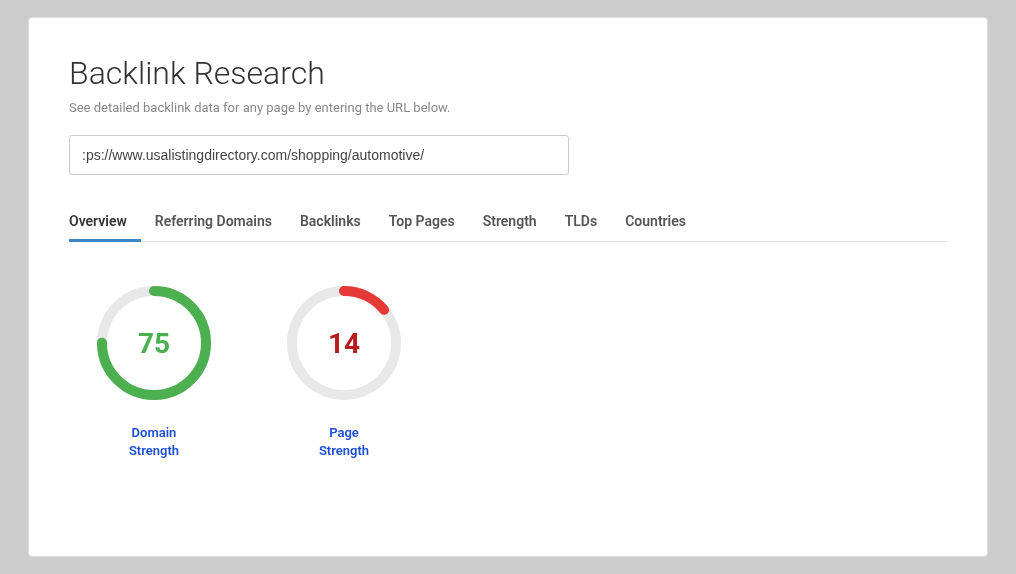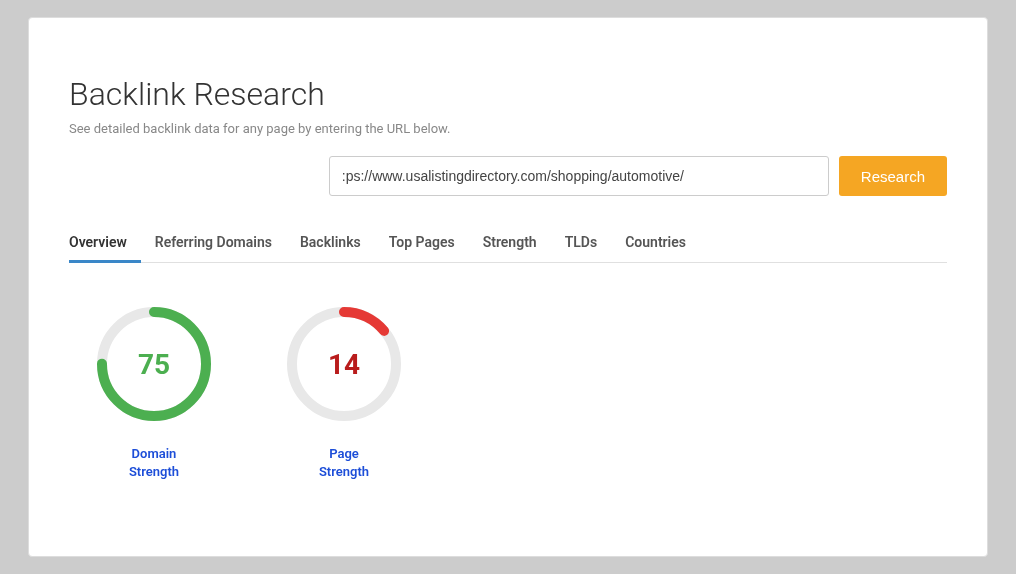--- a/index.html
+++ b/index.html
@@ -12,42 +12,41 @@
       min-height: 100vh;
       font-family: -apple-system, BlinkMacSystemFont, 'Segoe UI', Roboto, sans-serif;
     }
 
     .card {
       background: #fff;
       border: 1px solid #ddd;
       border-radius: 4px;
       width: 960px;
       min-height: 540px;
-      padding: 57px 40px 40px 40px;
+      padding: 36px 40px 40px 40px;
     }
 
     .page-title {
       font-size: 32px;
       font-weight: 300;
       color: #333;
       margin-bottom: 8px;
     }
 
     .page-subtitle {
       font-size: 13px;
       color: #888;
       margin-bottom: 20px;
     }
 
     .search-row {
       display: flex;
       align-items: center;
       gap: 10px;
       margin-bottom: 28px;
-      justify-content: flex-end;
     }
 
     .url-input {
       flex: 1;
       max-width: 500px;
       height: 40px;
       border: 1px solid #ccc;
       border-radius: 3px;
       padding: 0 12px;
       font-size: 14px;
@@ -164,21 +163,20 @@
   </style>
 </head>
 <body>
 
 <div class="card">
   <h1 class="page-title">Backlink Research</h1>
   <p class="page-subtitle">See detailed backlink data for any page by entering the URL below.</p>
 
   <div class="search-row">
     <input class="url-input" type="text" value=":ps://www.usalistingdirectory.com/shopping/automotive/" style="">
-    <button class="research-btn">Research</button>
   </div>
 
   <div class="tabs">
     <div class="tab active">Overview</div>
     <div class="tab">Referring Domains</div>
     <div class="tab">Backlinks</div>
     <div class="tab">Top Pages</div>
     <div class="tab">Strength</div>
     <div class="tab">TLDs</div>
     <div class="tab">Countries</div>

